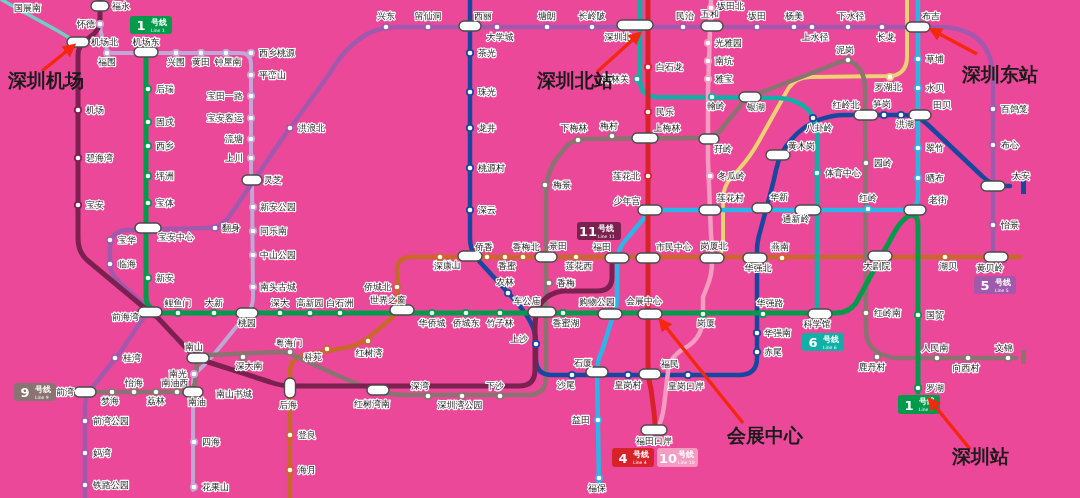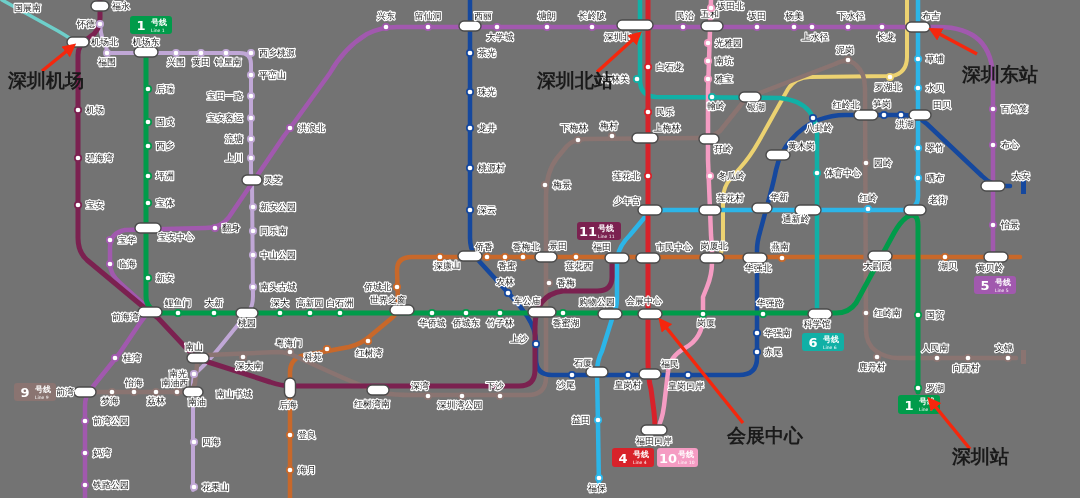--- a/index.html
+++ b/index.html
@@ -1,16 +1,16 @@
 <!DOCTYPE html>
 <html><head>
 <meta charset="utf-8">
 <style>
   html,body{margin:0;padding:0;background:#fff;}
-  #stage{position:relative;width:1080px;height:498px;background:#737373;overflow:hidden;}
+  #stage{position:relative;width:1080px;height:498px;background:#ec4899;overflow:hidden;}
   svg text{font-family:"DejaVu Sans",sans-serif;font-size:9px;fill:#1a1a1a;}
   svg text.slb{paint-order:stroke;stroke:#ffffff;stroke-width:2.4px;stroke-linejoin:round;}
   svg text.bnum{fill:#fff;font-size:13px;font-weight:bold;paint-order:normal;stroke:none;}
   svg text.bzh{fill:#fff;font-size:8px;font-weight:bold;stroke:none;}
   svg text.ben{fill:#fff;font-size:4.5px;stroke:none;}
   svg text.ann{font-size:19px;font-weight:bold;stroke:none;}
 </style>
 </head>
 <body>
 

